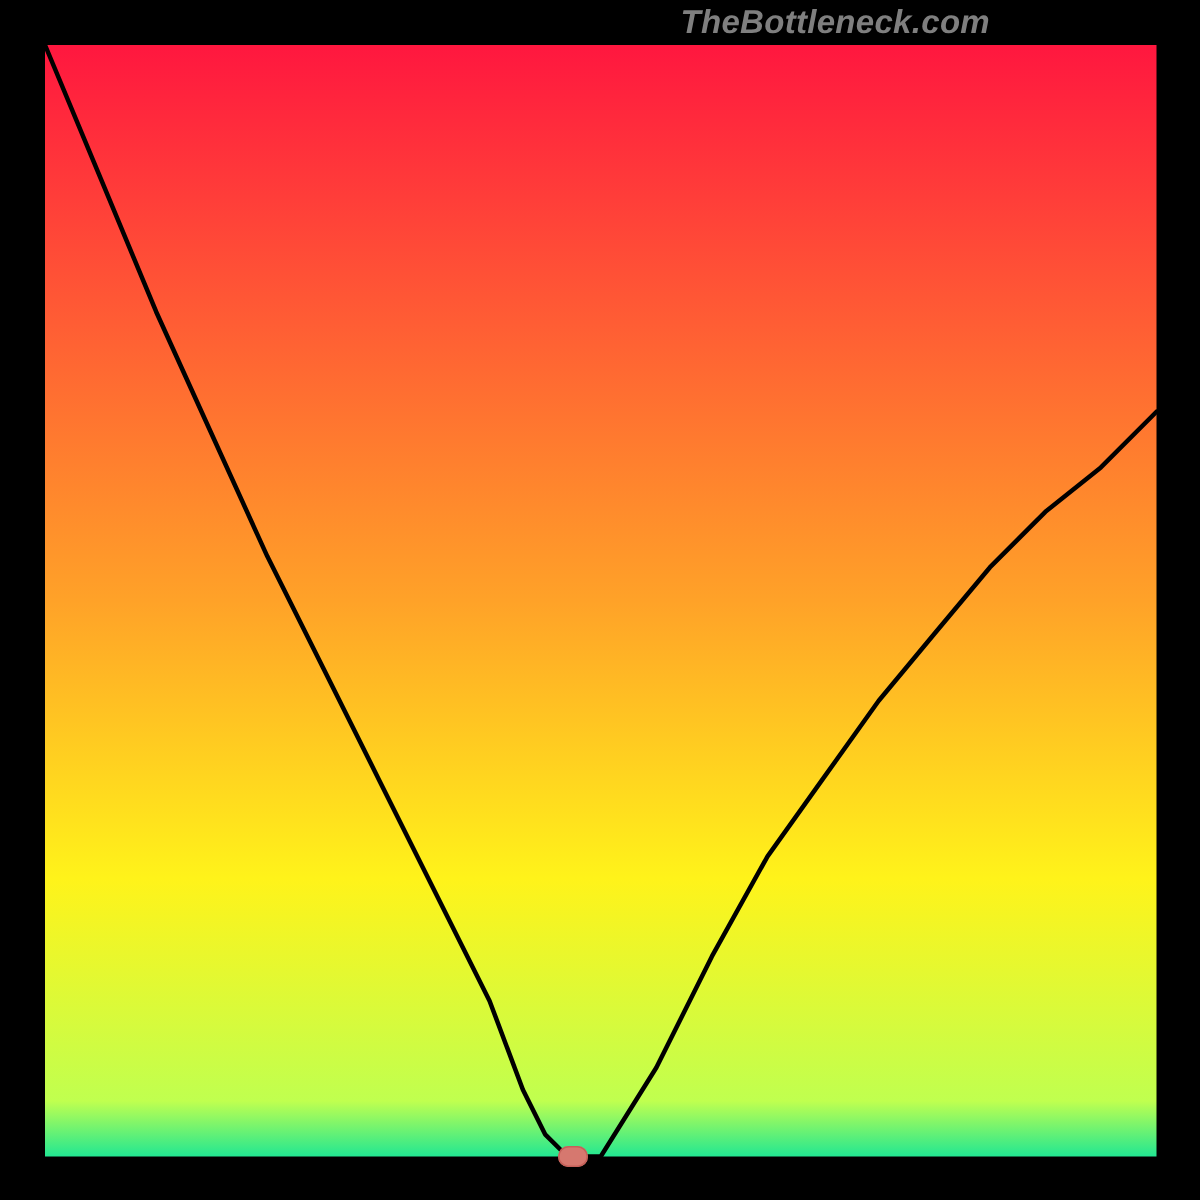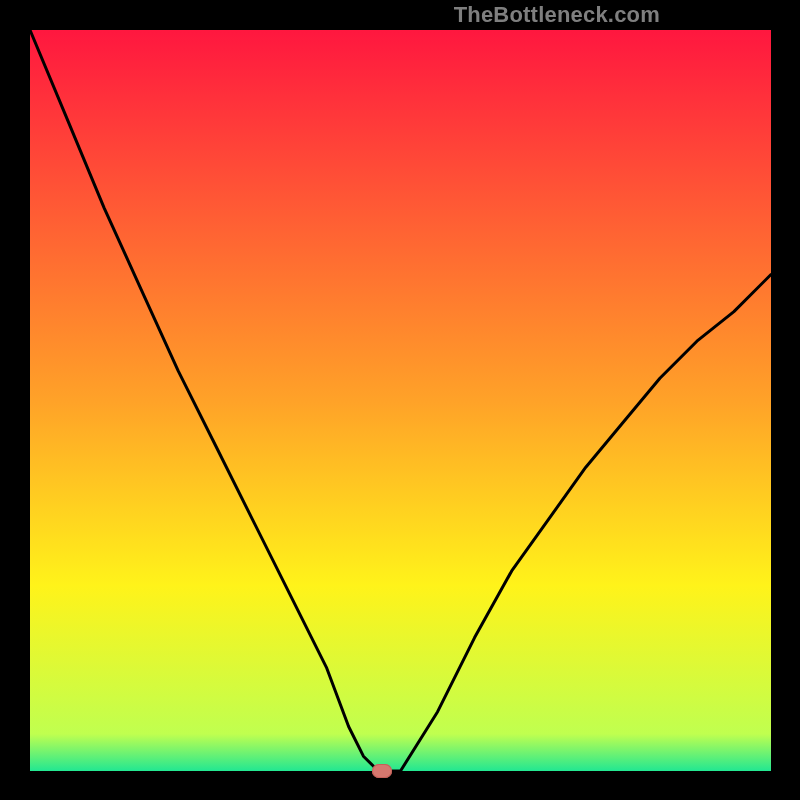--- a/index.html
+++ b/index.html
@@ -10,20 +10,21 @@
     background: #000;
     overflow: hidden;
   }
   .chart-frame {
     position: absolute;
     left: 0;
     top: 0;
     width: 672px;
     height: 800px;
     background: #000;
+    font-style: italic;
   }
   .plot-area {
     position: absolute;
     background: linear-gradient(
       to bottom,
       var(--c0) 0%,
       var(--c1) 25%,
       var(--c2) 50%,
       var(--c3) 75%,
       var(--c4) 95%,

